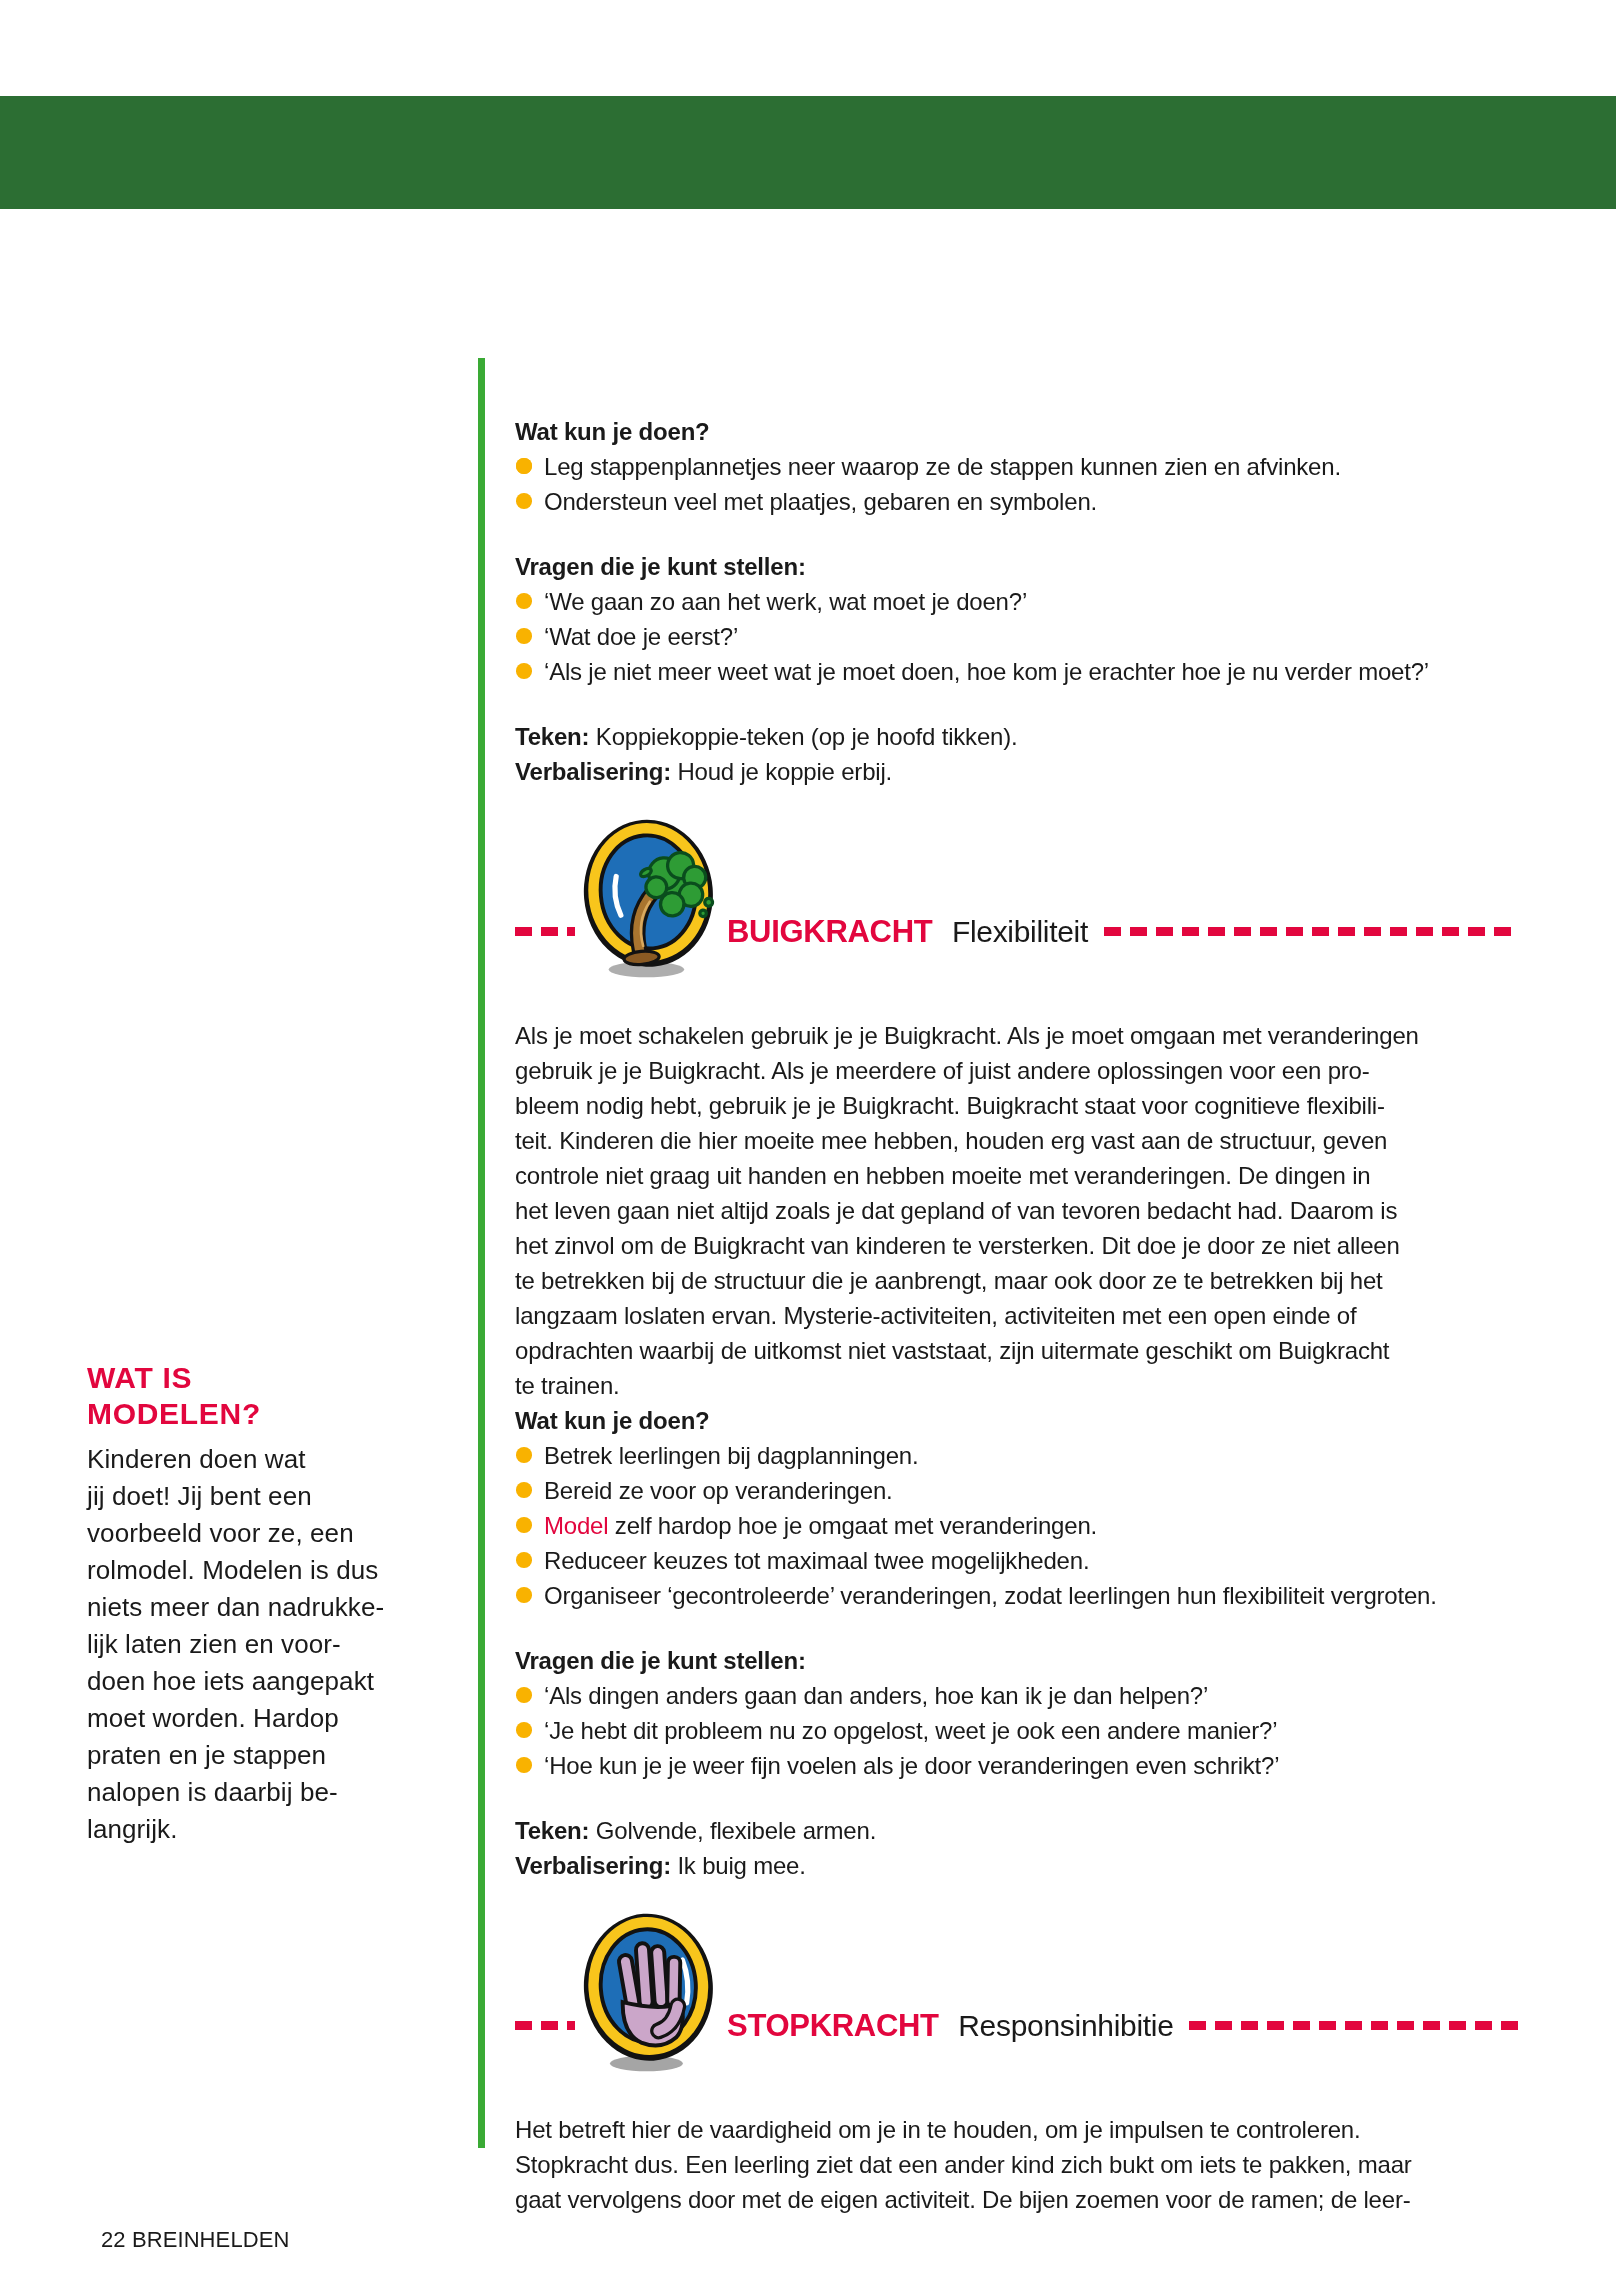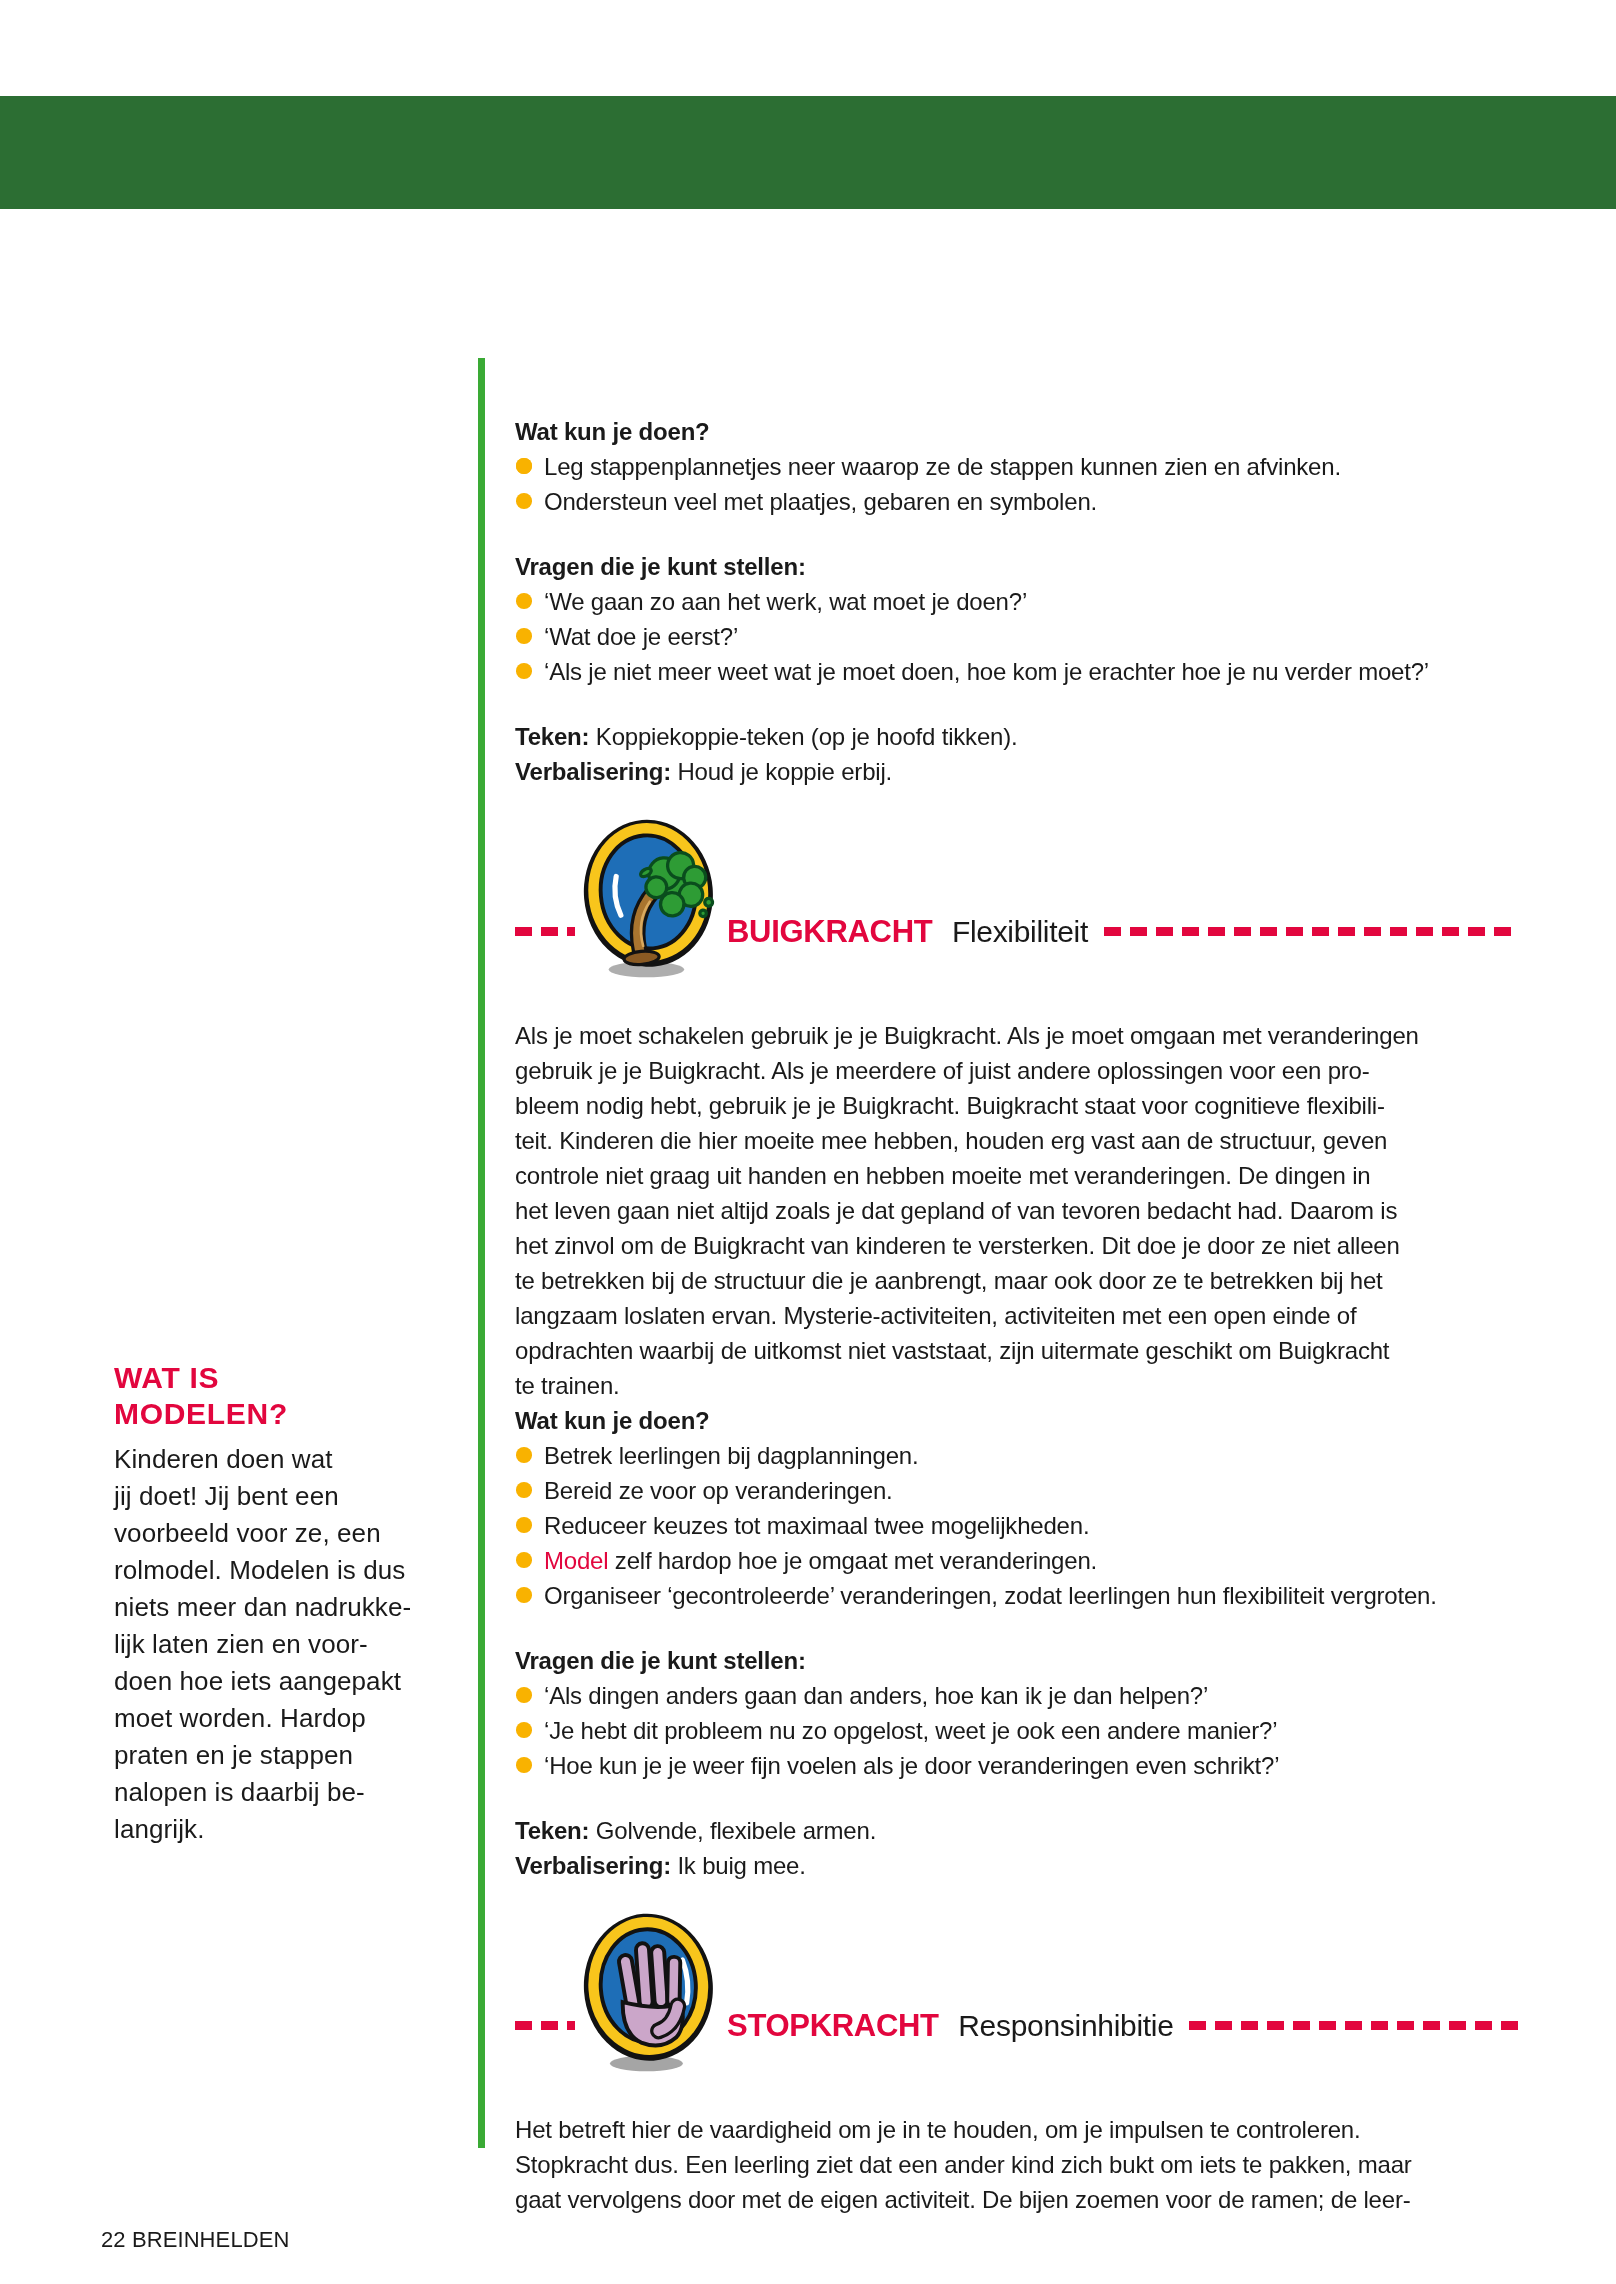--- a/index.html
+++ b/index.html
@@ -8,21 +8,21 @@
     --tree_green:#2e9c35; --trunk_brown:#a9752f; --hand_pink:#cba6c9;
     --text_black:#1a1a1a;
   }
   html,body{margin:0;padding:0;background:#e8e8e8;}
   .page{position:relative;width:1616px;height:2284px;background:#ffffff;overflow:hidden;
         font-family:"Liberation Sans","DejaVu Sans",sans-serif;color:var(--text_black,#1a1a1a);}
   .green-band{position:absolute;left:0;top:96px;width:1616px;height:113px;background:var(--band_green,#2c6e33);}
   .green-rule{position:absolute;left:478px;top:358px;width:7.2px;height:1790px;background:var(--rule_green,#3aaa35);}
 
   
-  .sidebar{position:absolute;left:114px;top:1360px;width:384px;}
+  .sidebar{position:absolute;left:87px;top:1360px;width:384px;}
   .sidebar-title{margin:0 0 9px 0;font-size:30px;line-height:36px;font-weight:800;
                  color:var(--accent_red,#e2063e);letter-spacing:0.7px;white-space:nowrap;}
   .sidebar-body{margin:0;font-size:26px;line-height:37px;white-space:nowrap;letter-spacing:0.1px;}
 
   
   .main{position:absolute;left:515px;top:370px;width:1003px;font-size:24px;line-height:35px;letter-spacing:-0.2px;margin-top:44px;}
   .blk{margin:0 0 30px 0;}
   .h{font-weight:800;margin:0;white-space:nowrap;}
   ul.bullets{list-style:none;margin:0;padding:0;}
   ul.bullets li{position:relative;padding-left:29px;white-space:nowrap;}
@@ -121,22 +121,22 @@
       </div>
     </div>
 
     <p class="para blk">Als je moet schakelen gebruik je je Buigkracht. Als je moet omgaan met veranderingen<br>gebruik je je Buigkracht. Als je meerdere of juist andere oplossingen voor een pro-<br>bleem nodig hebt, gebruik je je Buigkracht. Buigkracht staat voor cognitieve flexibili-<br>teit. Kinderen die hier moeite mee hebben, houden erg vast aan de structuur, geven<br>controle niet graag uit handen en hebben moeite met veranderingen. De dingen in<br>het leven gaan niet altijd zoals je dat gepland of van tevoren bedacht had. Daarom is<br>het zinvol om de Buigkracht van kinderen te versterken. Dit doe je door ze niet alleen<br>te betrekken bij de structuur die je aanbrengt, maar ook door ze te betrekken bij het<br>langzaam loslaten ervan. Mysterie-activiteiten, activiteiten met een open einde of<br>opdrachten waarbij de uitkomst niet vaststaat, zijn uitermate geschikt om Buigkracht<br>te trainen.</p>
 
     <div class="blk">
       <p class="h">Wat kun je doen?</p>
       <ul class="bullets">
         <li><span class="dot"></span><span>Betrek leerlingen bij dagplanningen.</span></li>
         <li><span class="dot"></span><span>Bereid ze voor op veranderingen.</span></li>
+        <li><span class="dot"></span><span class="red-word">Model</span><span> zelf hardop hoe je omgaat met veranderingen.</span></li>
         <li><span class="dot"></span><span>Reduceer keuzes tot maximaal twee mogelijkheden.</span></li>
-        <li><span class="dot"></span><span class="red-word">Model</span><span> zelf hardop hoe je omgaat met veranderingen.</span></li>
         <li><span class="dot"></span><span>Organiseer ‘gecontroleerde’ veranderingen, zodat leerlingen hun flexibiliteit vergroten.</span></li>
       </ul>
     </div>
 
     <div class="blk">
       <p class="h">Vragen die je kunt stellen:</p>
       <ul class="bullets">
         <li><span class="dot"></span><span>‘Als dingen anders gaan dan anders, hoe kan ik je dan helpen?’</span></li>
         <li><span class="dot"></span><span>‘Je hebt dit probleem nu zo opgelost, weet je ook een andere manier?’</span></li>
         <li><span class="dot"></span><span>‘Hoe kun je je weer fijn voelen als je door veranderingen even schrikt?’</span></li>

